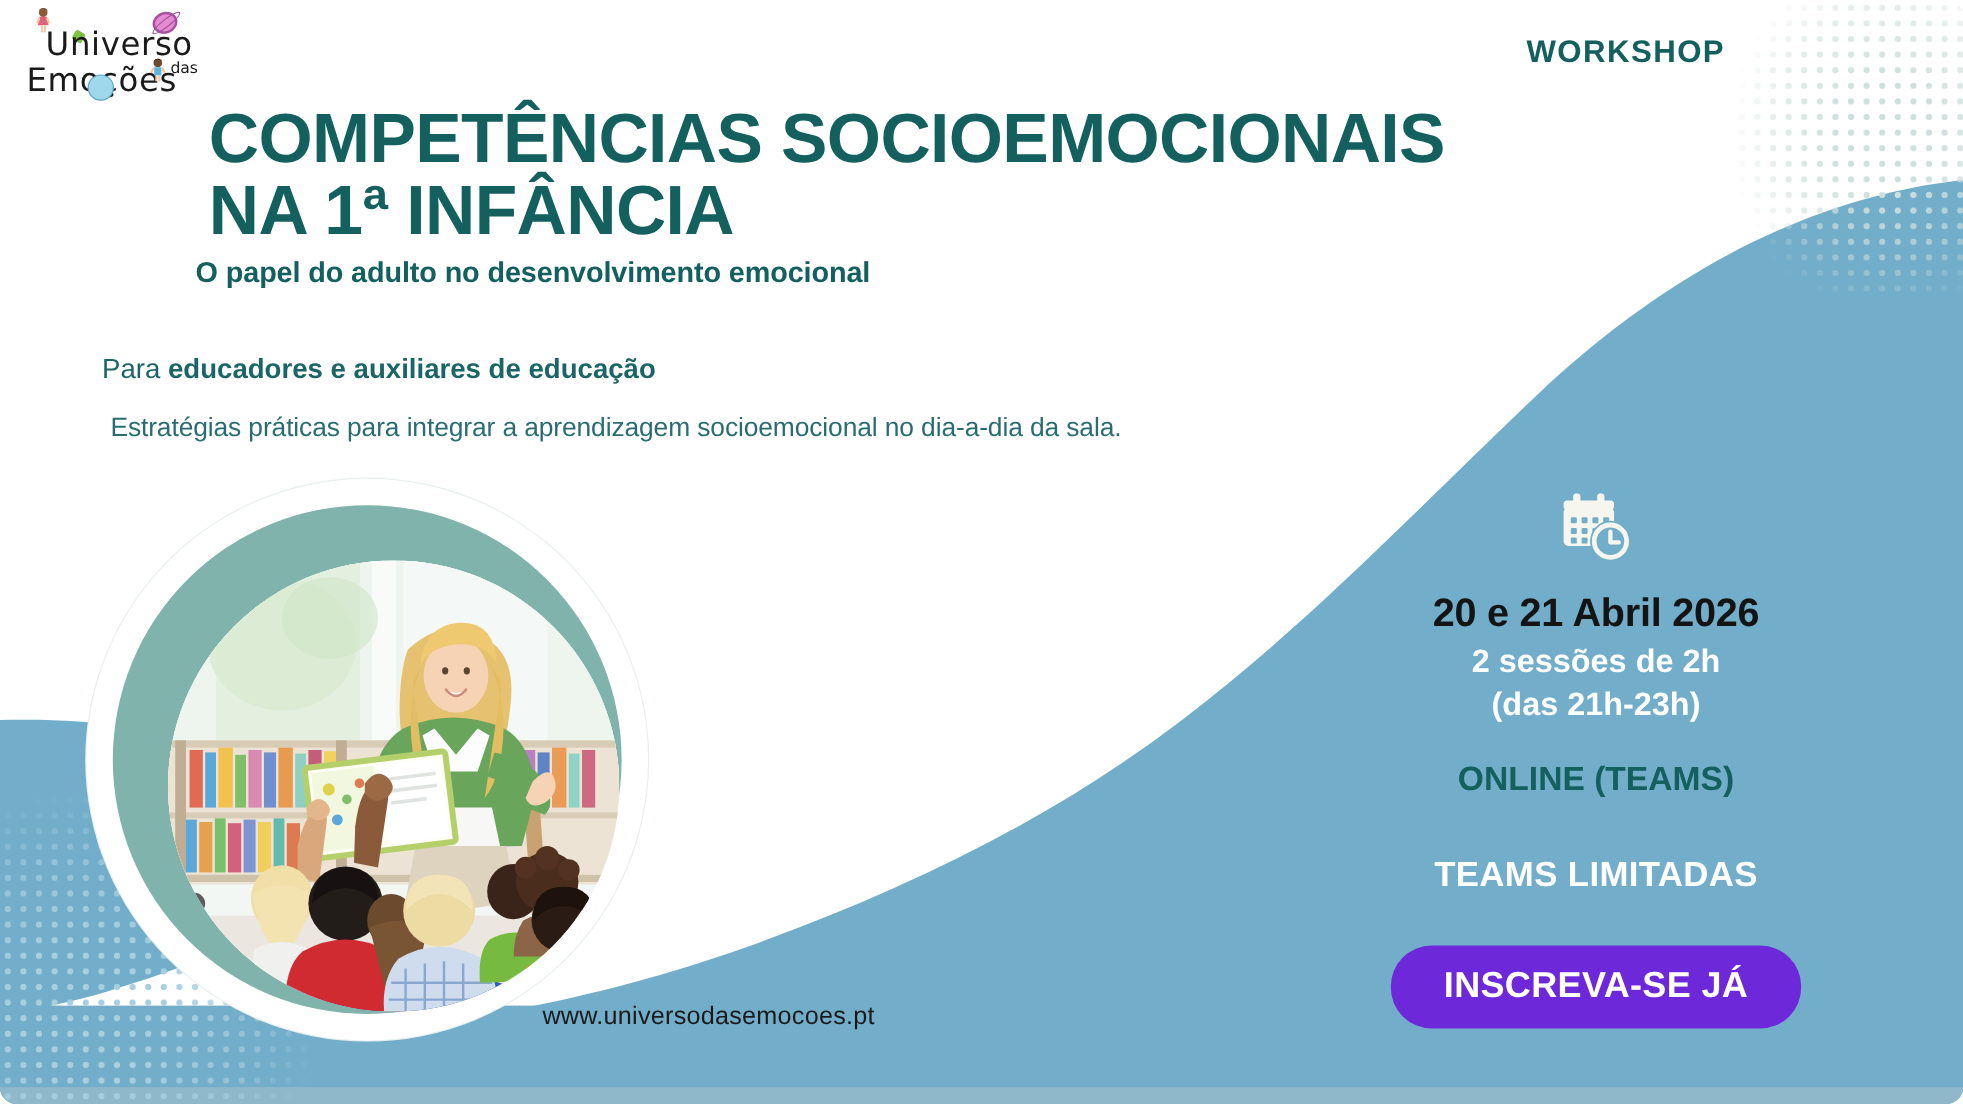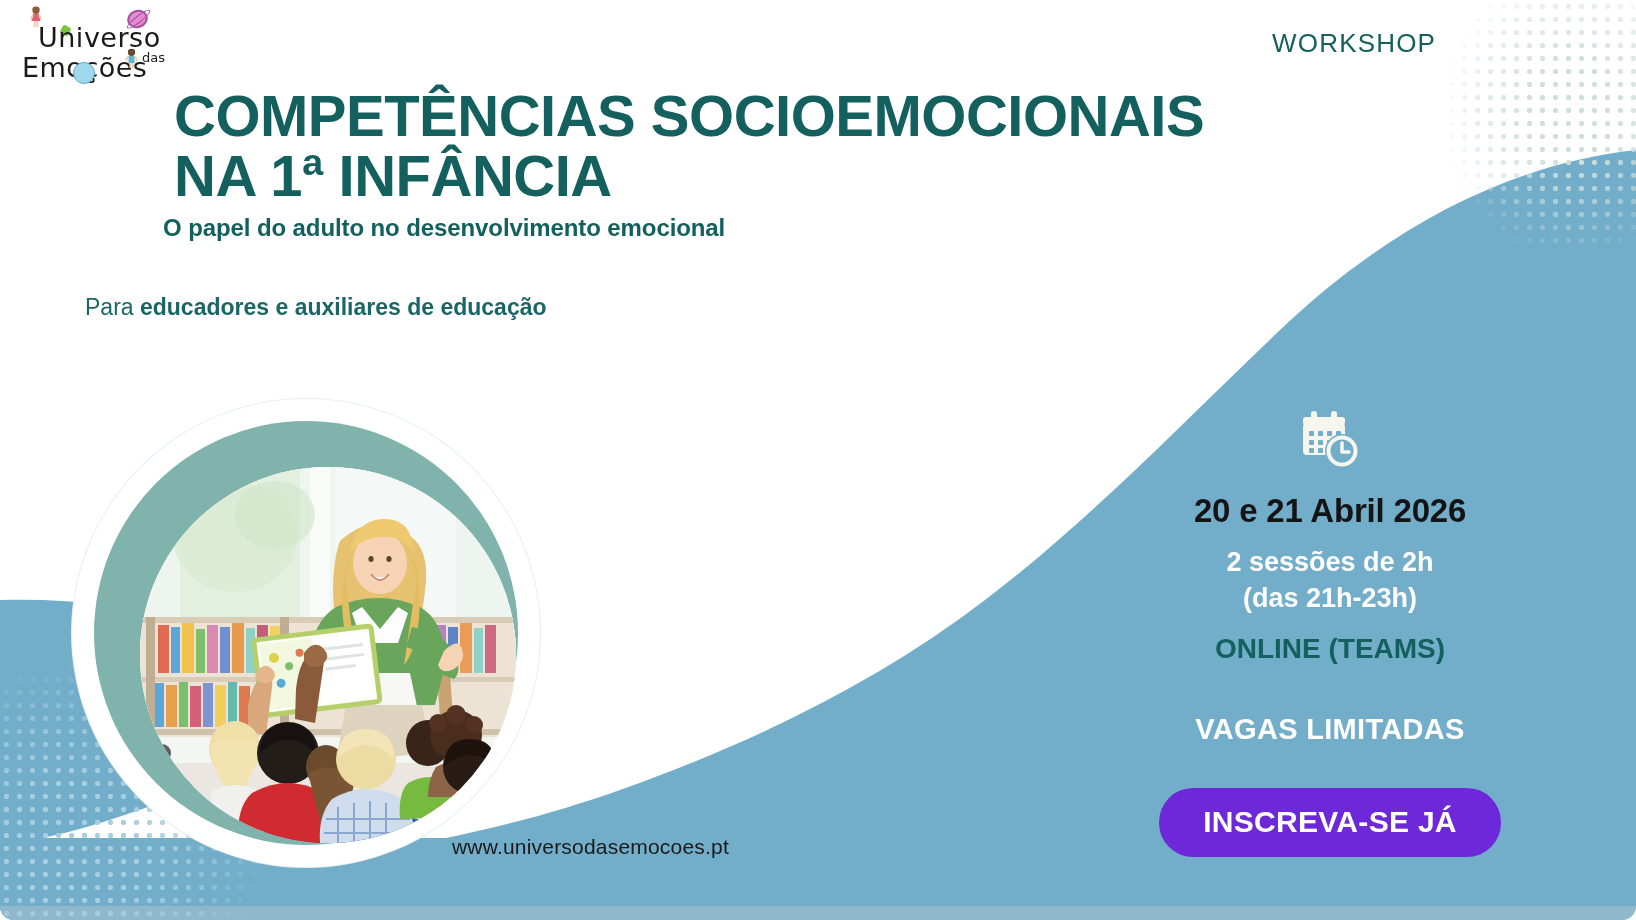--- a/index.html
+++ b/index.html
@@ -67,21 +67,21 @@
   .blob-pink:after{content:"";position:absolute;left:-5px;top:4px;width:27px;height:5px;
     border:1.6px solid #a74fa0;border-radius:50%;transform:rotate(-18deg);}
   .blob-green{left:47px;top:22px;width:9px;height:9px;background:#7fc243;border-radius:2px;
     transform:rotate(30deg);}
   .blob-blue{left:59px;top:58px;width:20px;height:20px;background:#9fd8ec;
     border:1.5px solid #5fa8c4;}
 
   
   .workshop{
     position:absolute;left:1272px;top:28px;
-    font-size:26px;font-weight:normal;color:#13605f;letter-spacing:1.2px;
+    font-size:26px;font-weight:bold;color:#13605f;letter-spacing:1.2px;
   }
 
   
   .title{
     position:absolute;left:174px;top:86px;width:1120px;
     font-size:58px;line-height:1.04;font-weight:bold;
     color:#13605f;letter-spacing:-0.5px;
   }
   .title .l2{display:block;}
   .subtitle{
@@ -122,21 +122,21 @@
 
   
   .cal-icon{
     position:absolute;left:1297px;top:411px;width:64px;height:58px;
   }
   .date{
     position:absolute;left:1030px;top:492px;width:600px;text-align:center;
     font-size:33px;font-weight:bold;color:#141414;letter-spacing:-0.2px;
   }
   .sessions{
-    position:absolute;left:1030px;top:545px;width:600px;text-align:center;
+    position:absolute;left:1030px;top:534px;width:600px;text-align:center;
     font-size:27px;font-weight:bold;color:#ffffff;line-height:1.32;
   }
   .mode{
     position:absolute;left:1030px;top:633px;width:600px;text-align:center;
     font-size:28px;font-weight:bold;color:#13605f;
   }
   .limited{
     position:absolute;left:1030px;top:713px;width:600px;text-align:center;
     font-size:29px;font-weight:bold;color:#ffffff;letter-spacing:.3px;
   }
@@ -212,20 +212,21 @@
 
   <div class="workshop">WORKSHOP</div>
 
   <div class="title">
     <span class="l1">COMPETÊNCIAS SOCIOEMOCIONAIS</span>
     <span class="l2">NA 1ª INFÂNCIA</span>
   </div>
   <div class="subtitle">O papel do adulto no desenvolvimento emocional</div>
 
   <div class="audience"><span>Para </span><b>educadores e auxiliares de educação</b></div>
+  <div class="desc">Estratégias práticas para integrar a aprendizagem socioemocional no dia-a-dia da sala.</div>
 
   <div class="photo-wrap">
     <div class="photo-ring">
       <div class="photo">
         <svg viewBox="0 0 376 376">
 
           <rect x="0" y="0" width="376" height="376" fill="#f3f7f4"></rect>
           <rect x="0" y="0" width="376" height="190" fill="#eef5ef"></rect>
           <rect x="40" y="0" width="120" height="150" fill="#e3f0e0"></rect>
           <rect x="170" y="0" width="20" height="150" fill="#f8fbf8"></rect>
@@ -415,20 +416,20 @@
     <circle cx="45" cy="40" r="13.5" fill="none" stroke="#f7f6ee" stroke-width="4"></circle>
     <path d="M45 32 v9 h7" stroke="#f7f6ee" stroke-width="3.6" fill="none" stroke-linecap="round" stroke-linejoin="round"></path>
   </svg>
 
   <div class="date">20 e 21 Abril 2026</div>
   <div class="sessions">
     <span>2 sessões de 2h</span><br>
     <span>(das 21h-23h)</span>
   </div>
   <div class="mode">ONLINE (TEAMS)</div>
-  <div class="limited">VAGAS LIMITADAS</div>
+  <div class="limited">TEAMS LIMITADAS</div>
   <div class="cta-row">
     <button class="cta">INSCREVA-SE JÁ</button>
   </div>
 
   <div class="url">www.universodasemocoes.pt</div>
 
 </div>
 
 </body></html>

